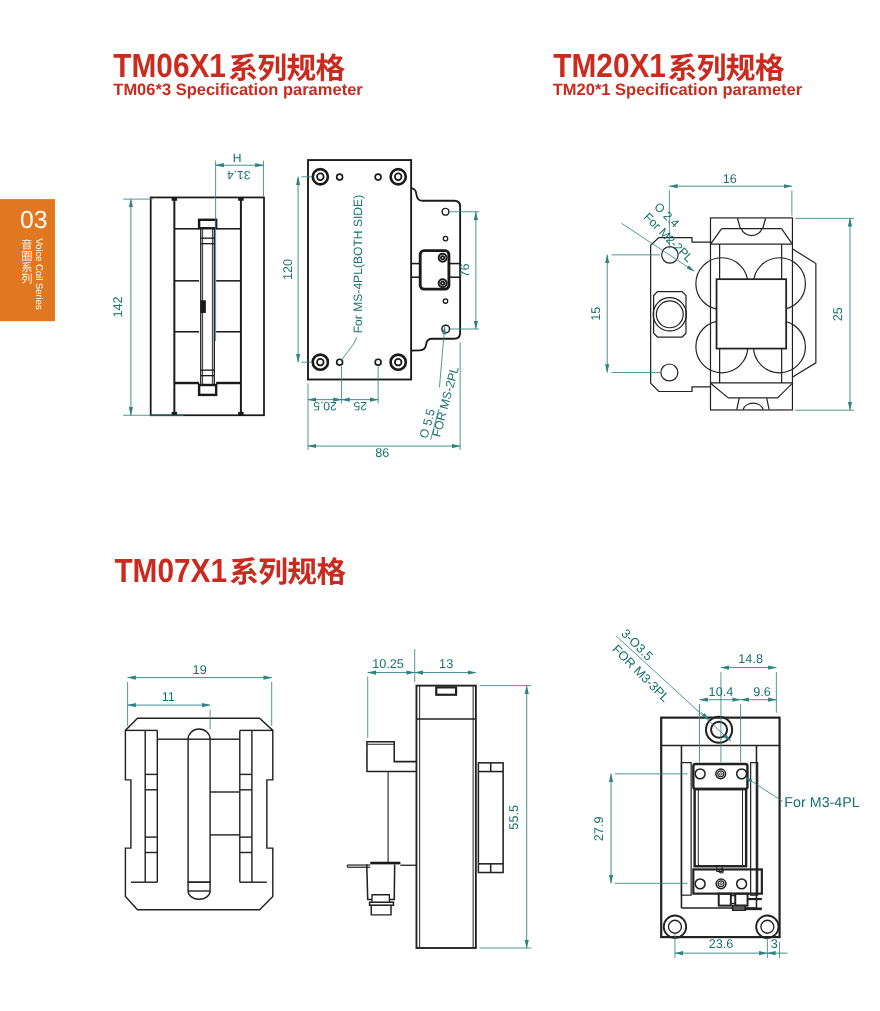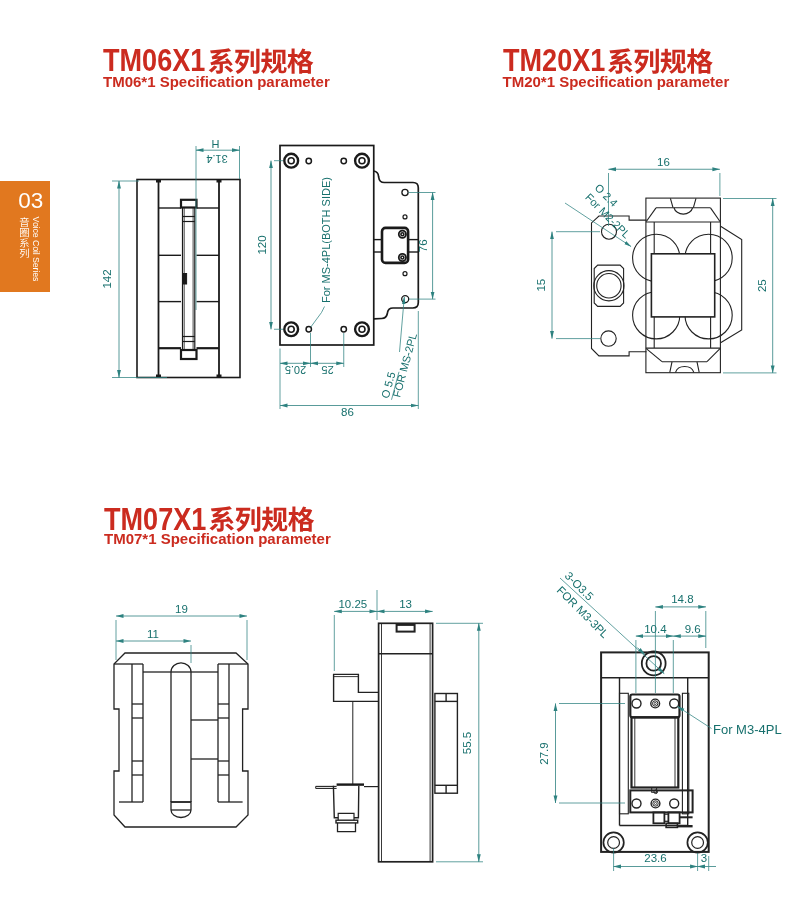--- a/index.html
+++ b/index.html
@@ -8,23 +8,22 @@
 .sub { position:absolute; color:#cb2b1f; font-weight:bold; font-size:15px; line-height:1; white-space:nowrap; }
 .tab { position:absolute; left:0; top:181.4px; width:50.2px; height:111.1px; background:#e1781f; }
 svg text { font-family:"Liberation Sans",sans-serif; }
 .dt { fill:#17706d; }
 </style></head>
 <body>
 <div class="page">
 <div class="lat" style="left:103px; top:45.3px;">TM06X1</div>
 <div class="lat" style="left:502.5px; top:45.3px;">TM20X1</div>
 <div class="lat" style="left:104px; top:503.6px;">TM07X1</div>
-<div class="sub" style="left:103px; top:73.7px;">TM06*1 Specification parameter</div>
+<div class="sub" style="left:103px; top:73.7px;">TM06*3 Specification parameter</div>
 <div class="sub" style="left:502.5px; top:73.7px;text-align:center;">TM20*1 Specification parameter</div>
-<div class="sub" style="left:104px; top:530.8px;">TM07*1 Specification parameter</div>
 <div class="tab"></div>
 <svg width="800" height="919" viewBox="0 0 800 919" style="position:absolute;left:0;top:0;">
 <defs>
 <marker id="ar" viewBox="0 0 10 10" refX="9.4" refY="5" markerWidth="10" markerHeight="10" orient="auto-start-reverse">
           <path d="M0,2.6 L10,5 L0,7.4 z" fill="#2e8280"></path>
         </marker>
 </defs>
 <style> .dim { stroke:#2e8280; stroke-width:0.8; fill:none; } .ext { stroke:#2e8280; stroke-width:0.75; fill:none; } .dt { fill:#17706d; font-family:"Liberation Sans",sans-serif; } </style>
 <g stroke="#1a1a1a" fill="none" stroke-width="1.6">
 <rect x="137" y="179.5" width="103" height="198"></rect>

